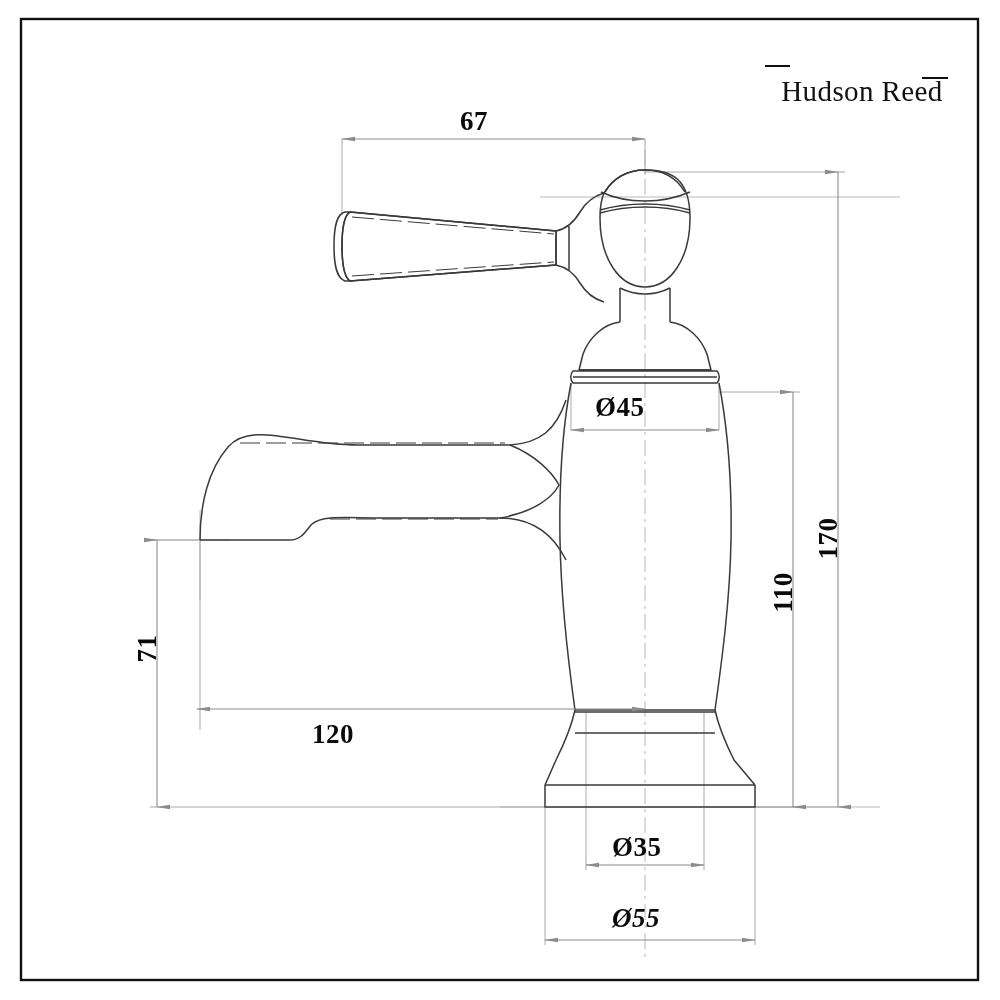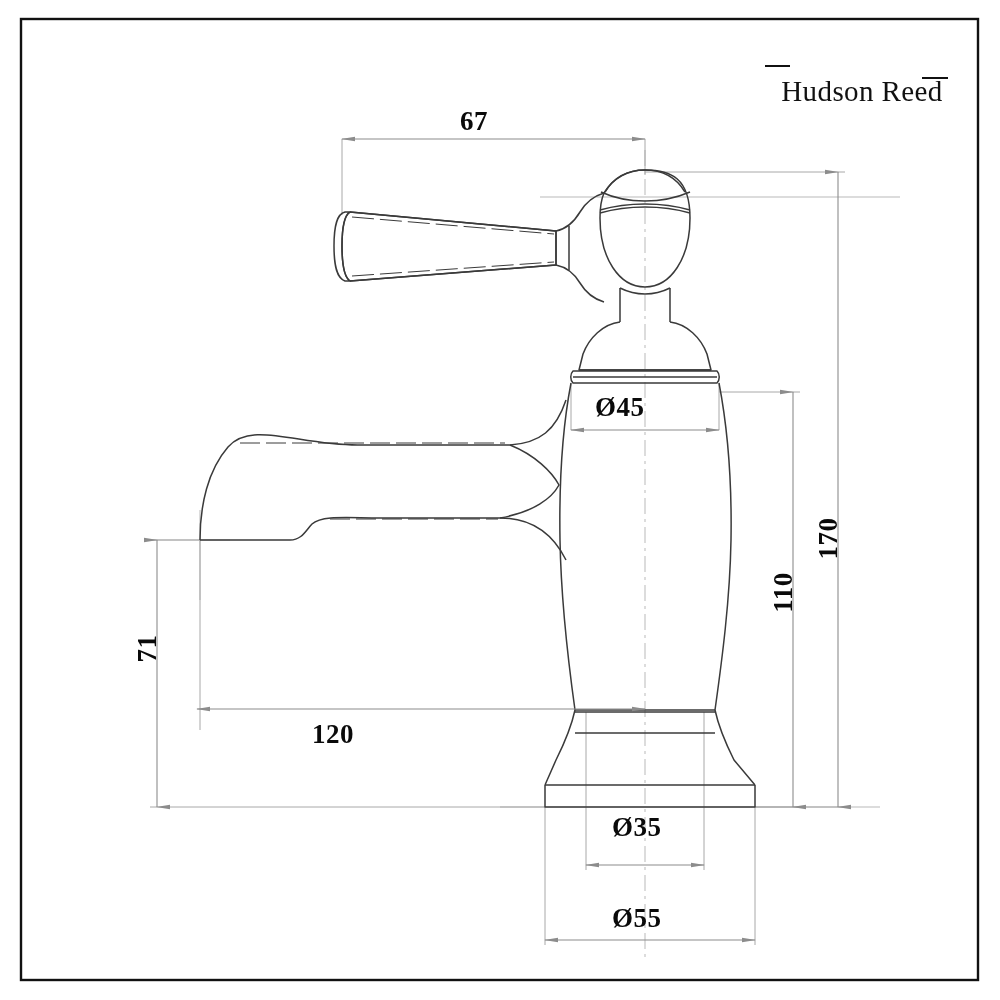--- a/index.html
+++ b/index.html
@@ -234,17 +234,17 @@
   <div class="dim-label" style="left:595px; top:392px;">Ø45</div>
 
   <div class="dim-label dim-rot" style="left:133px; top:633px;">71</div>
 
   <div class="dim-label" style="left:312px; top:675px;margin-top:44px;">120</div>
 
   <div class="dim-label dim-rot" style="left:763px; top:577px;">110</div>
 
   <div class="dim-label dim-rot" style="left:807px; top:523px;">170</div>
 
-  <div class="dim-label" style="left:612px; top:812px;">Ø35</div>
-
-  <div class="dim-label" style="left:612px; top:903px;">Ø55</div>
+  <div class="dim-label" style="left:612px; top:832px;">Ø35</div>
+
+  <div class="dim-label" style="left:612px; top:903px;font-style:italic;">Ø55</div>
 
 </div>
 
 </body></html>

